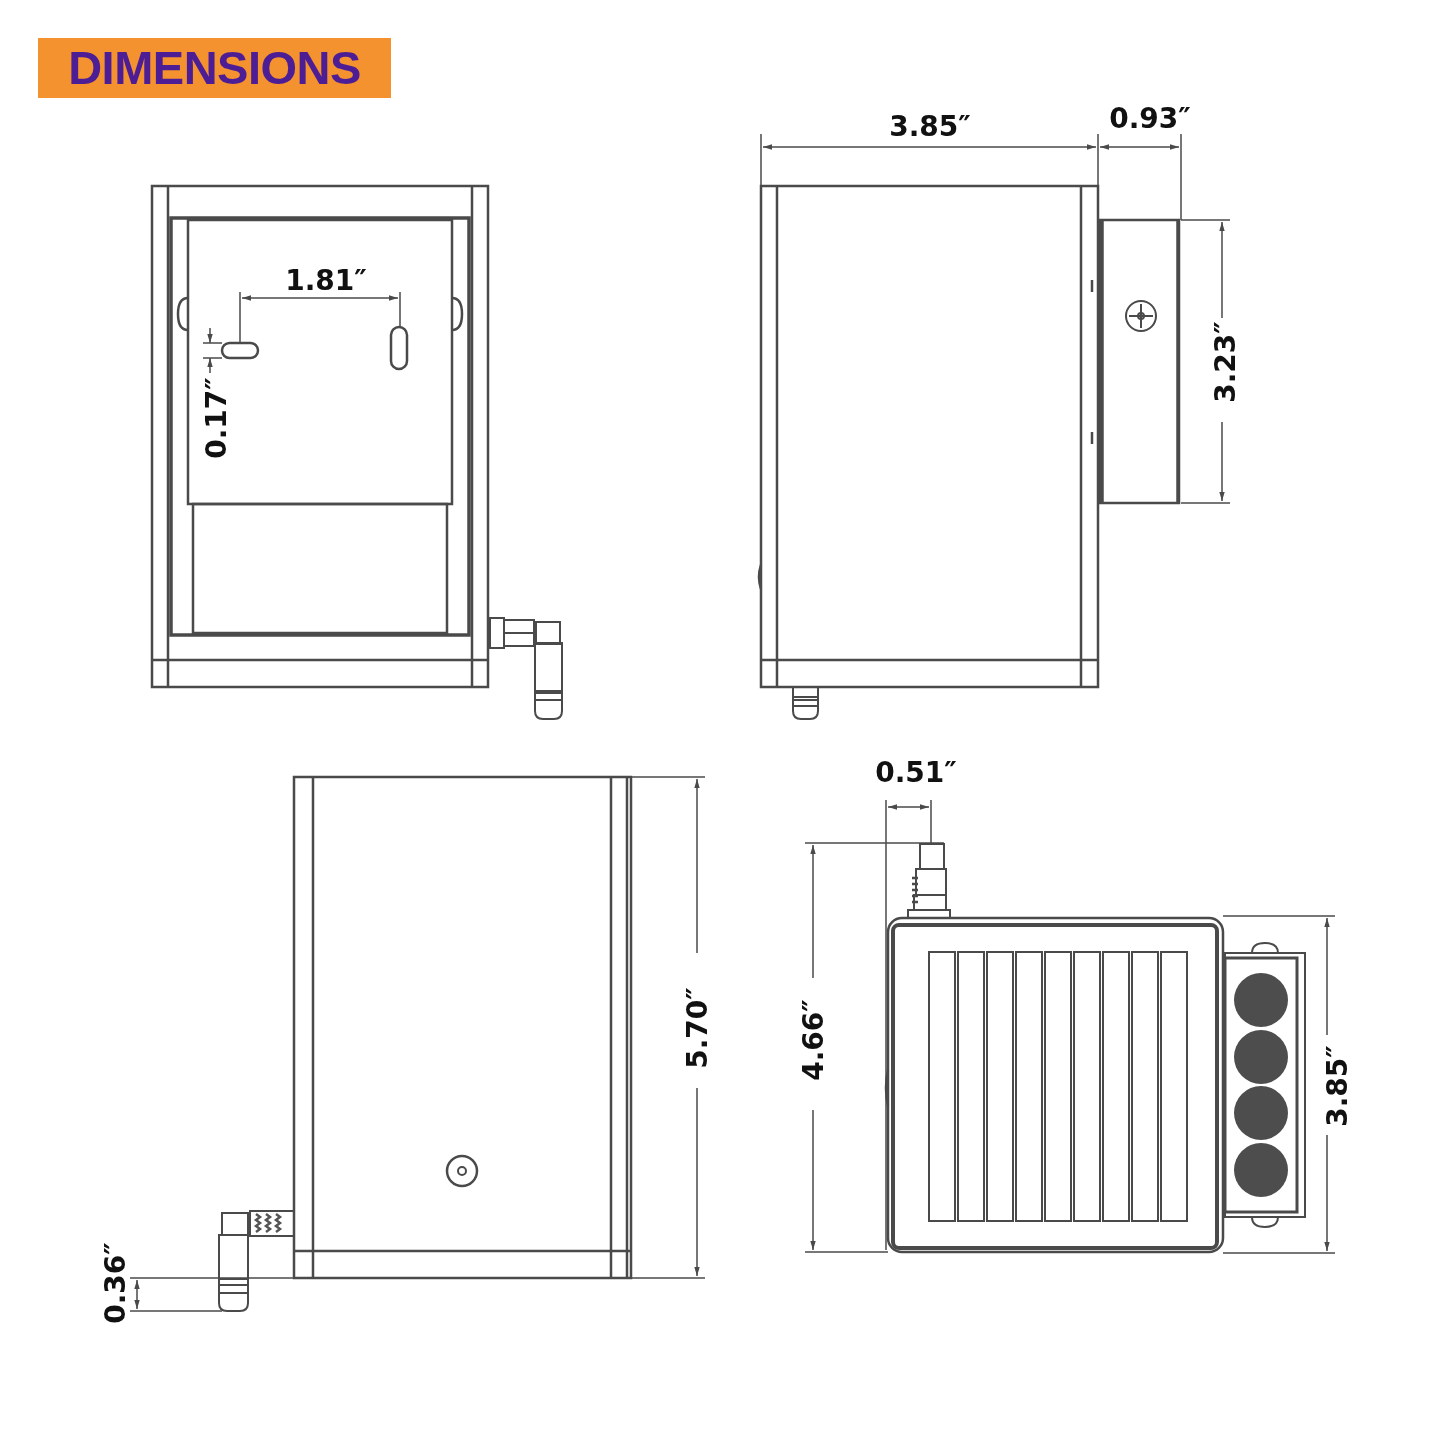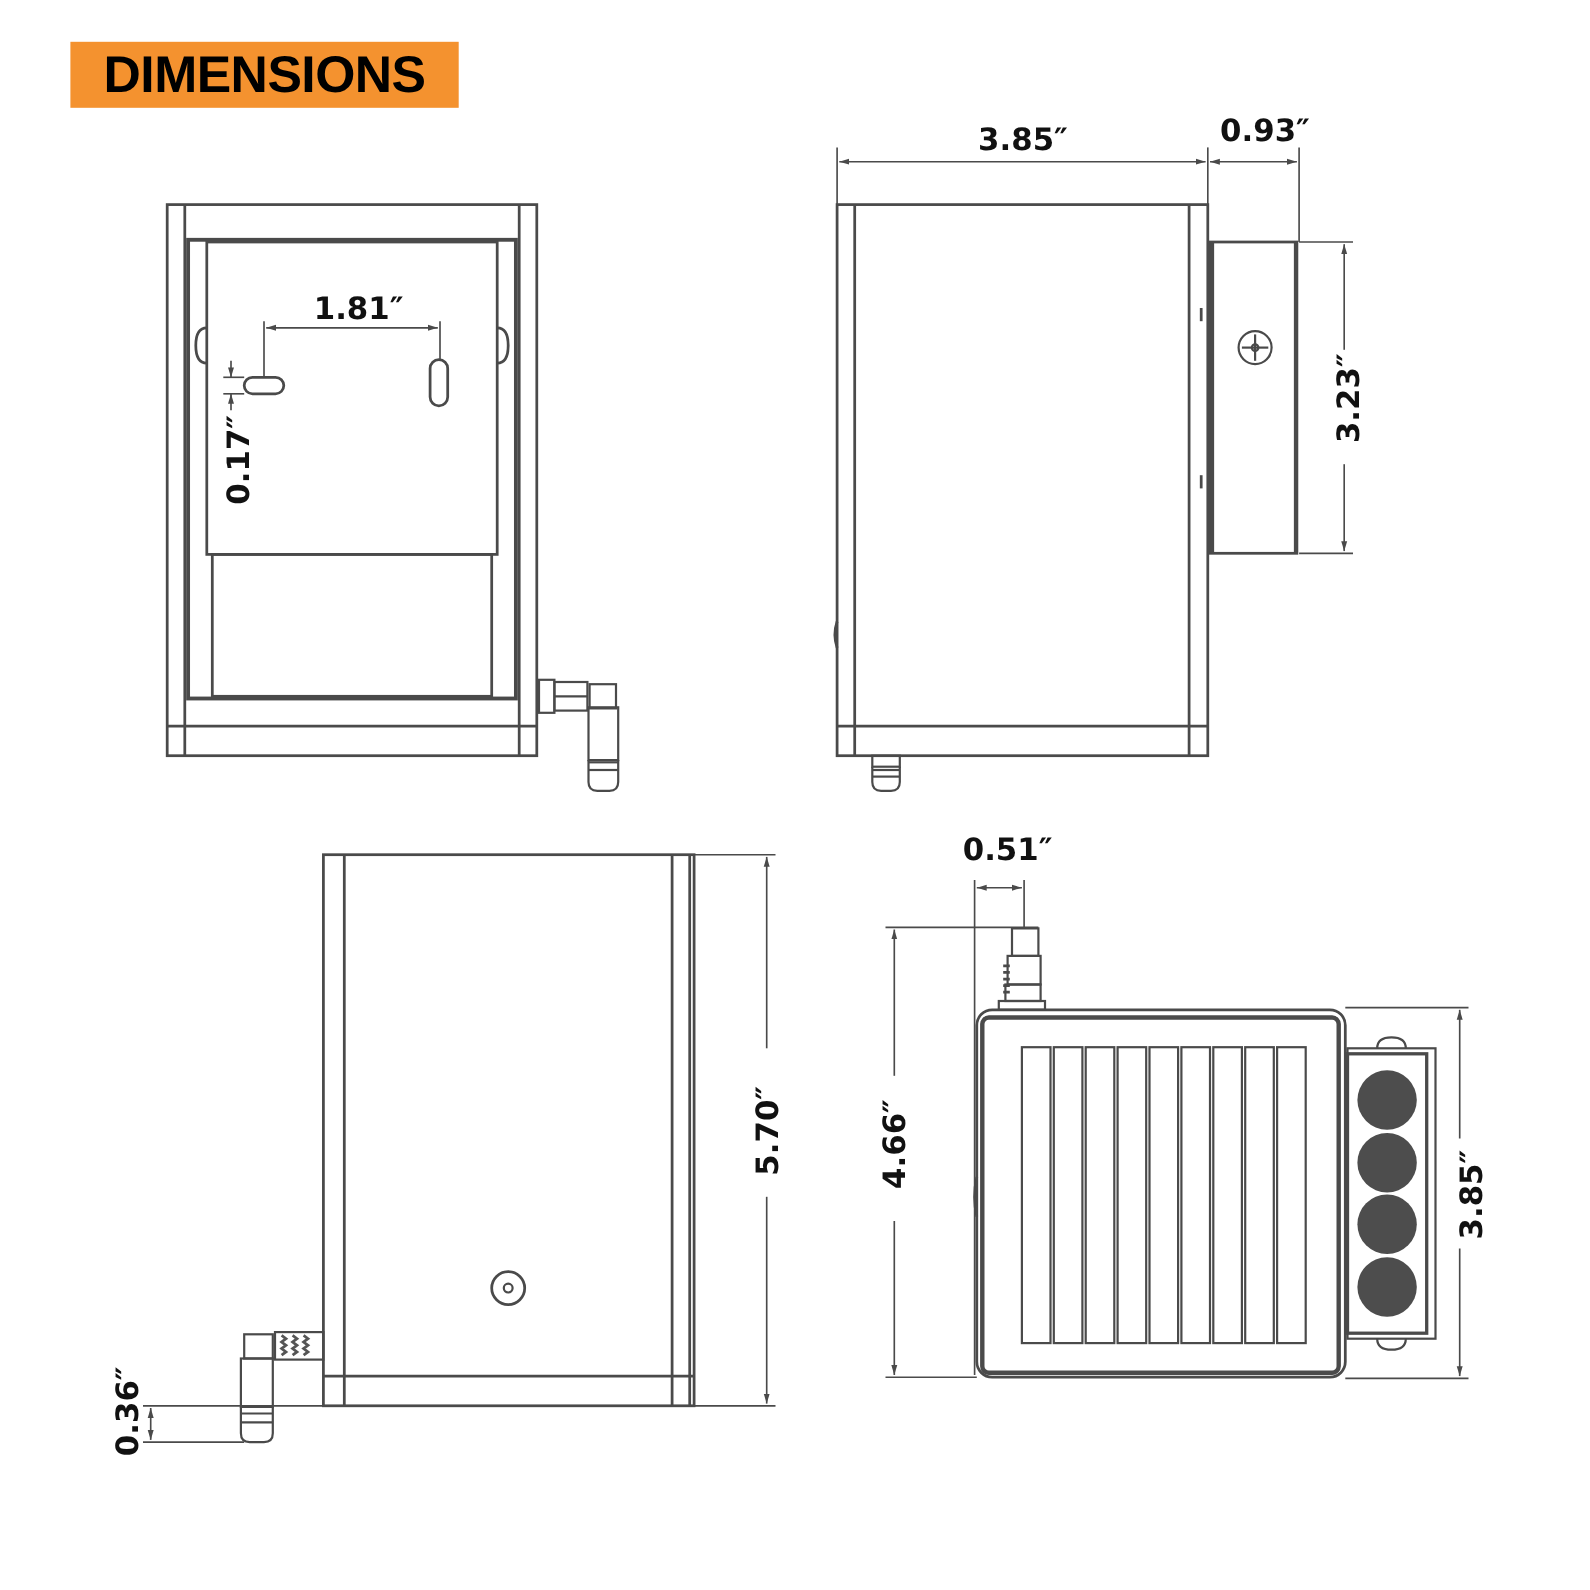--- a/index.html
+++ b/index.html
@@ -1,21 +1,21 @@
 <!DOCTYPE html>
 <html><head>
 <meta charset="utf-8">
 <style>
   html, body { margin: 0; padding: 0; background: #ffffff; }
   body { width: 1445px; height: 1445px; position: relative; overflow: hidden; font-family: "DejaVu Sans", sans-serif; }
   .title-badge {
     position: absolute; left: 38px; top: 38px; width: 353px; height: 60px;
-    background: #f4922f; color: #000000;
+    background: #f4922f; color: #4c1d95;
     font-family: "Liberation Sans", sans-serif; font-weight: bold; font-size: 47px;
-    line-height: 60px; text-align: center; letter-spacing: -0.5px; margin-left: 26px;
+    line-height: 60px; text-align: center; letter-spacing: -0.5px;
   }
   svg.drawing { position: absolute; left: 0; top: 0; }
   .dimtxt { font-family: "DejaVu Sans", sans-serif; font-weight: bold; font-size: 28px; fill: #111111; }
 </style>
 </head>
 <body>
 
 <div class="title-badge">DIMENSIONS</div>
 
 <svg class="drawing" width="1445" height="1445" viewBox="0 0 1445 1445" xmlns="http://www.w3.org/2000/svg" fill="none" stroke="#4a4a4a" stroke-width="2.5">

